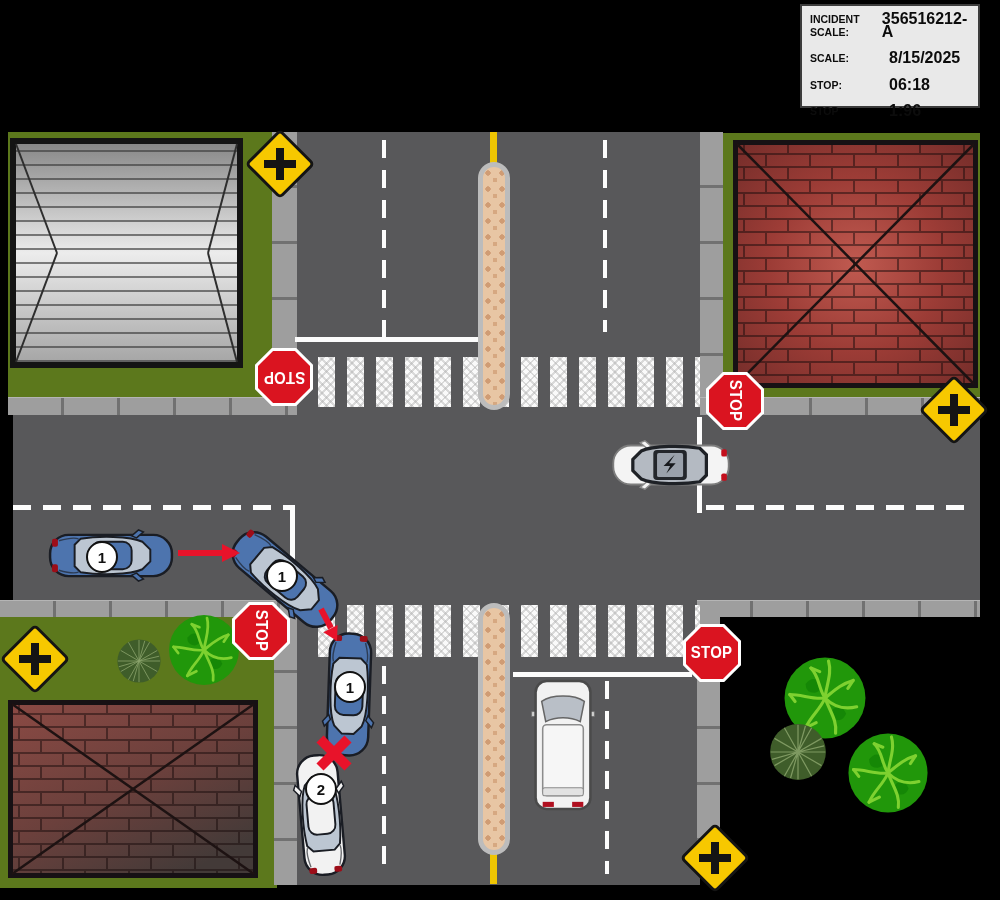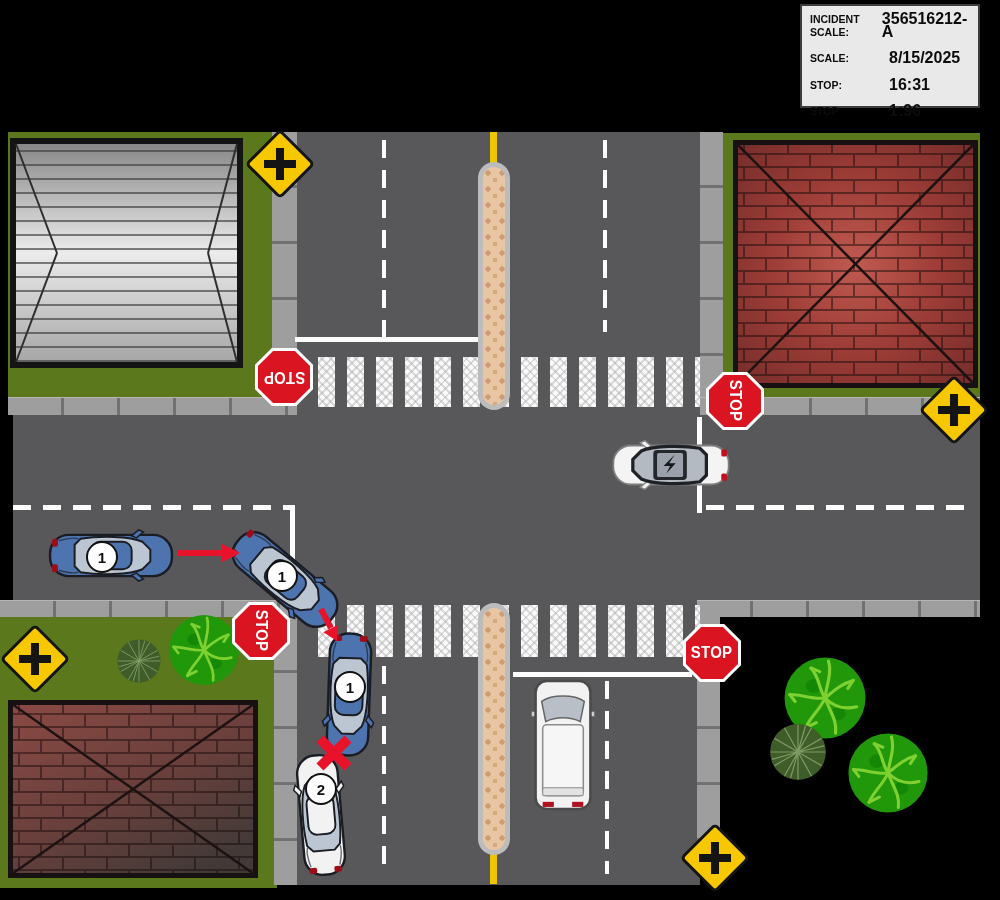--- a/index.html
+++ b/index.html
@@ -323,21 +323,21 @@
         <span>SCALE:</span>
       </div>
       <div class="ip-value">356516212-A</div>
     </div>
     <div class="ip-row">
       <div class="ip-label">SCALE:</div>
       <div class="ip-value">8/15/2025</div>
     </div>
     <div class="ip-row">
       <div class="ip-label">STOP:</div>
-      <div class="ip-value">16:31</div>
+      <div class="ip-value">06:18</div>
     </div>
     <div class="ip-row">
       <div class="ip-label">STOP</div>
       <div class="ip-value">1:96</div>
     </div>
   </div>
 
 </div>
 
 </body></html>

